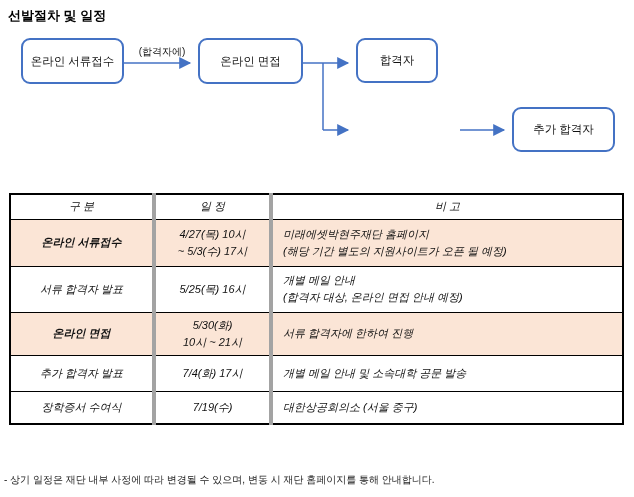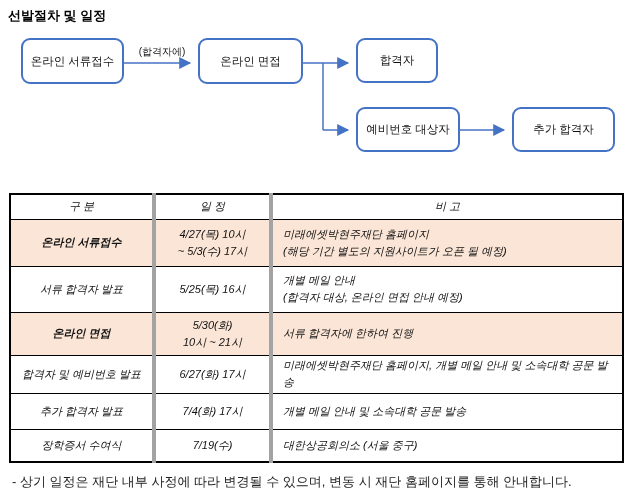--- a/index.html
+++ b/index.html
@@ -45,22 +45,22 @@
   }
   .sched-table th:first-child, .sched-table td:first-child { border-left:none; }
   .sched-table th { font-weight:normal; text-align:center; }
   td.cat, td.sched { text-align:center; }
   td.note { text-align:left; padding:0 10px; }
   tr.hl { background:var(--hl); }
   tr.hl td.cat { font-weight:bold; }
   .line { line-height:17px; }
   
   .footnote {
-    position:absolute; left:12px; top:473px;
-    font-size:13px; color:#222; white-space:nowrap;
+    position:absolute; left:4px; top:473px;
+    font-size:10px; color:#222; white-space:nowrap;
   }
 </style>
 </head>
 <body>
 
 <div class="page-title">선발절차 및 일정</div>
 
 <div class="flowchart">
   <svg class="connectors" width="634" height="175" aria-hidden="true">
     <defs>
@@ -72,21 +72,20 @@
     <path class="conn" d="M303,63 H348" marker-end="url(#arrow)"></path>
     <path class="conn" d="M323,63 V130"></path>
     <path class="conn" d="M323,130 H348" marker-end="url(#arrow)"></path>
     <path class="conn" d="M460,130 H504" marker-end="url(#arrow)"></path>
   </svg>
 
   <div class="fbox" id="box-apply">온라인 서류접수</div>
   <div class="edge-label">(합격자에)</div>
   <div class="fbox" id="box-interview">온라인 면접</div>
   <div class="fbox" id="box-pass">합격자</div>
-  <div class="fbox" id="box-waitlist">예비번호 대상자</div>
   <div class="fbox" id="box-additional">추가 합격자</div>
 </div>
 
 <table class="sched-table">
   <colgroup>
       <col style="width:144px">
       <col style="width:117px">
       <col style="width:352px">
     </colgroup>
   <tbody>
@@ -119,29 +118,20 @@
   <tr class="hl" style="height:43px">
     <td class="cat">온라인 면접</td>
     <td class="sched">
       <div class="line">5/30(화)</div>
       <div class="line">10시 ~ 21시</div>
     </td>
     <td class="note">
       <div class="line">서류 합격자에 한하여 진행</div>
     </td>
   </tr>
-  <tr style="height:38px">
-    <td class="cat">합격자 및 예비번호 발표</td>
-    <td class="sched">
-      <div class="line">6/27(화) 17시</div>
-    </td>
-    <td class="note">
-      <div class="line">미래에셋박현주재단 홈페이지, 개별 메일 안내 및 소속대학 공문 발송</div>
-    </td>
-  </tr>
   <tr style="height:36px">
     <td class="cat">추가 합격자 발표</td>
     <td class="sched">
       <div class="line">7/4(화) 17시</div>
     </td>
     <td class="note">
       <div class="line">개별 메일 안내 및 소속대학 공문 발송</div>
     </td>
   </tr>
   <tr style="height:33px">

